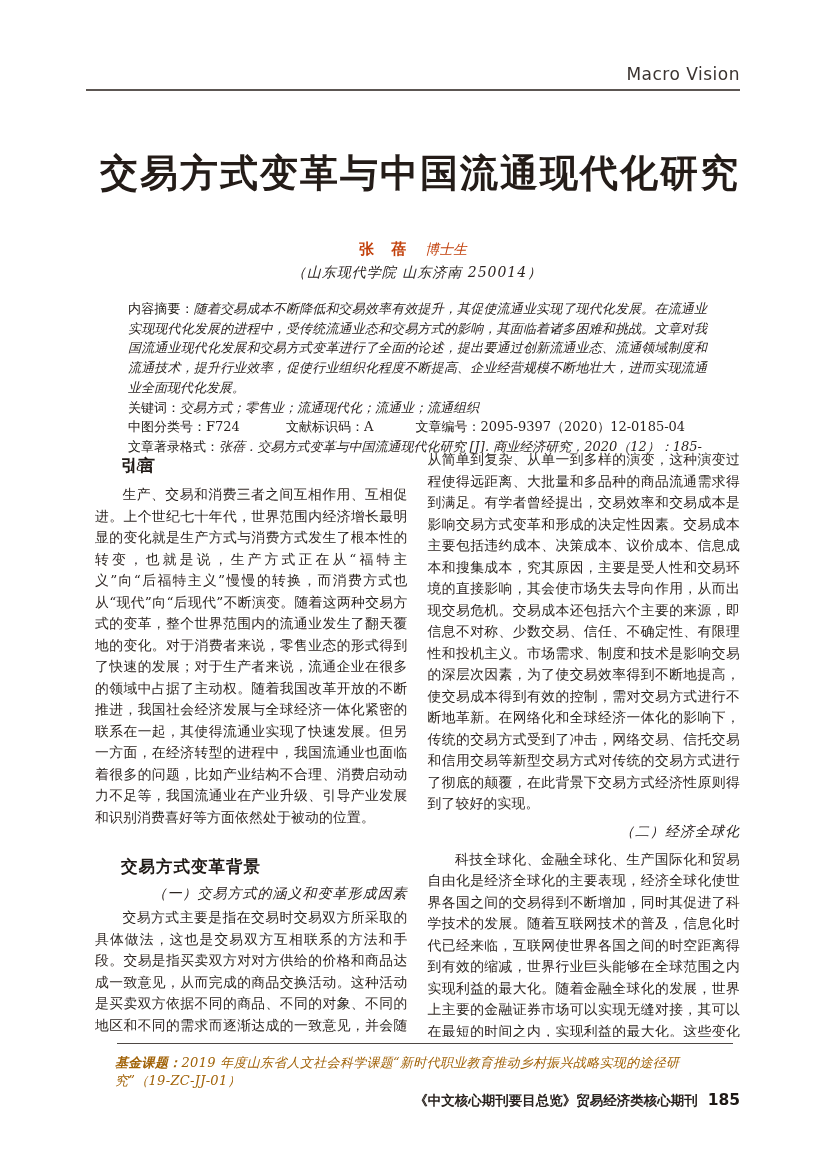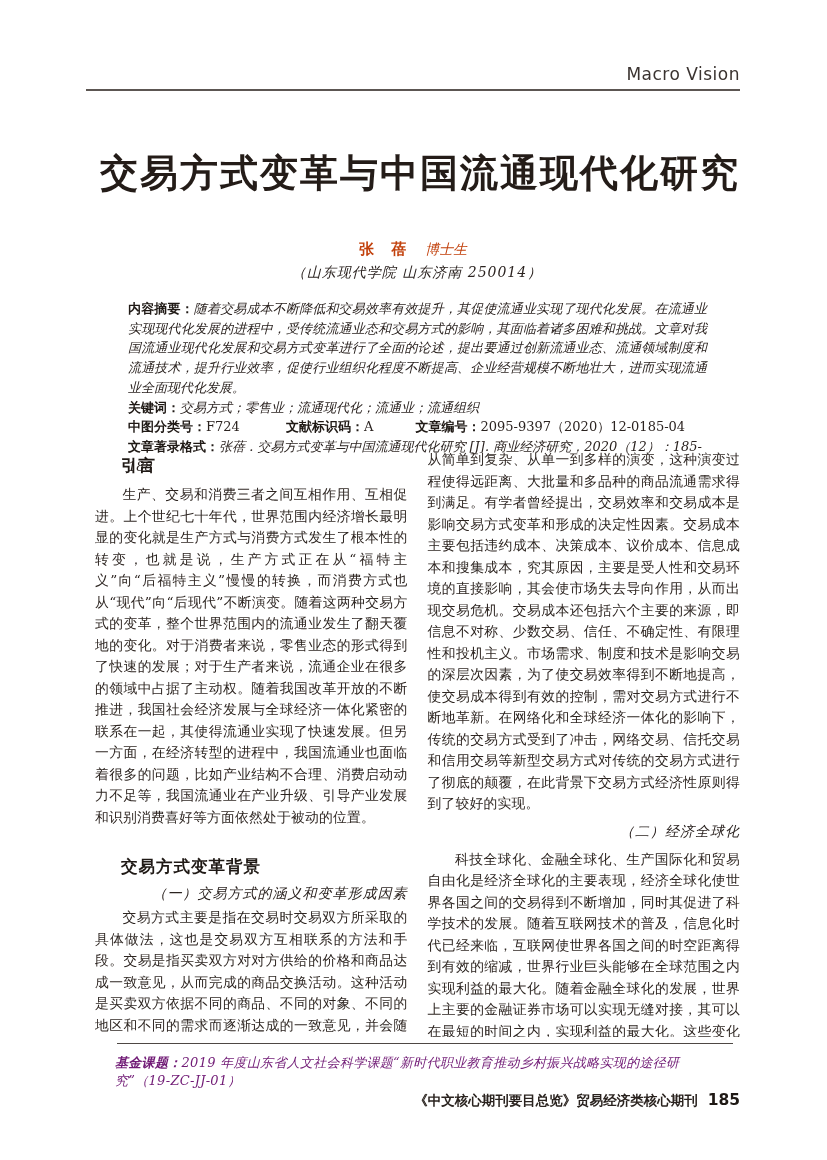--- a/index.html
+++ b/index.html
@@ -47,21 +47,21 @@
     letter-spacing: 1px;
   }
 
   
   .meta-block {
     position: absolute; top: 299px; left: 128px; right: 120px;
     font-size: 13px; line-height: 19.7px; color: #2b2320;
   }
   .meta-block .label {
     font-family: "DejaVu Sans", "Liberation Sans", sans-serif;
-    font-weight: 700; font-style: normal; color: #201a16;
+    font-weight: 400; font-style: normal; color: #201a16;
   }
   .abstract-par { text-align: justify; font-style: italic; }
   .meta-line { margin-top: 0px; font-style: italic; }
   .meta-line.inline-triple { font-style: normal; }
   .meta-line.inline-triple .value { font-family: "DejaVu Serif", "Liberation Serif", serif; }
   .meta-line .sep { display: inline-block; width: 42px; }
   .meta-line .sep2 { display: inline-block; width: 38px; }
 
   
   .body-columns {
@@ -86,21 +86,21 @@
   }
   .col h3.sub-heading.mid { margin-top: 8px; margin-bottom: 8px; }
 
   
   .footnote-rule {
     position: absolute; top: 1043px; left: 117px; right: 94px;
     border-bottom: 1.5px solid #4e4844;
   }
   .footnote-text {
     position: absolute; top: 1054px; left: 115px; right: 94px;
-    font-style: italic; font-size: 13px; color: #701a75; letter-spacing: 0.3px;
+    font-style: italic; font-size: 13px; color: #a16207; letter-spacing: 0.3px;
   }
   .footnote-text .label { font-weight: 700; font-style: italic; }
 
   
   .page-footer {
     position: absolute; top: 1091px; left: 86px; right: 87px;
     text-align: right;
     font-family: "DejaVu Sans", "Liberation Sans", sans-serif;
     font-weight: 700; font-size: 13.5px; color: #2a231f;
   }

